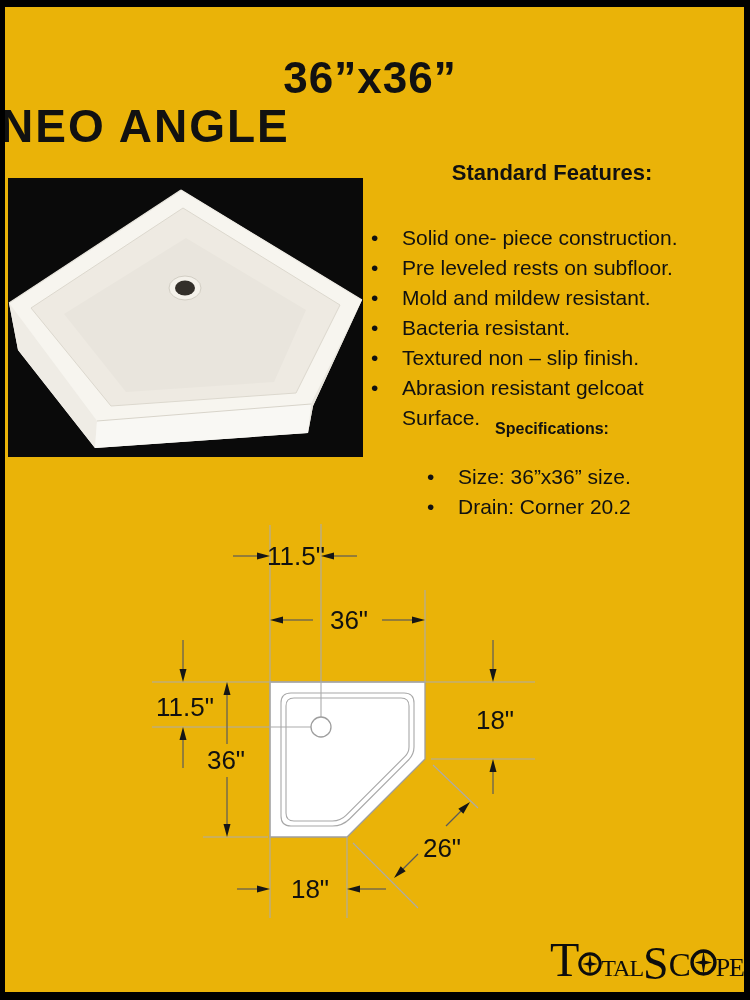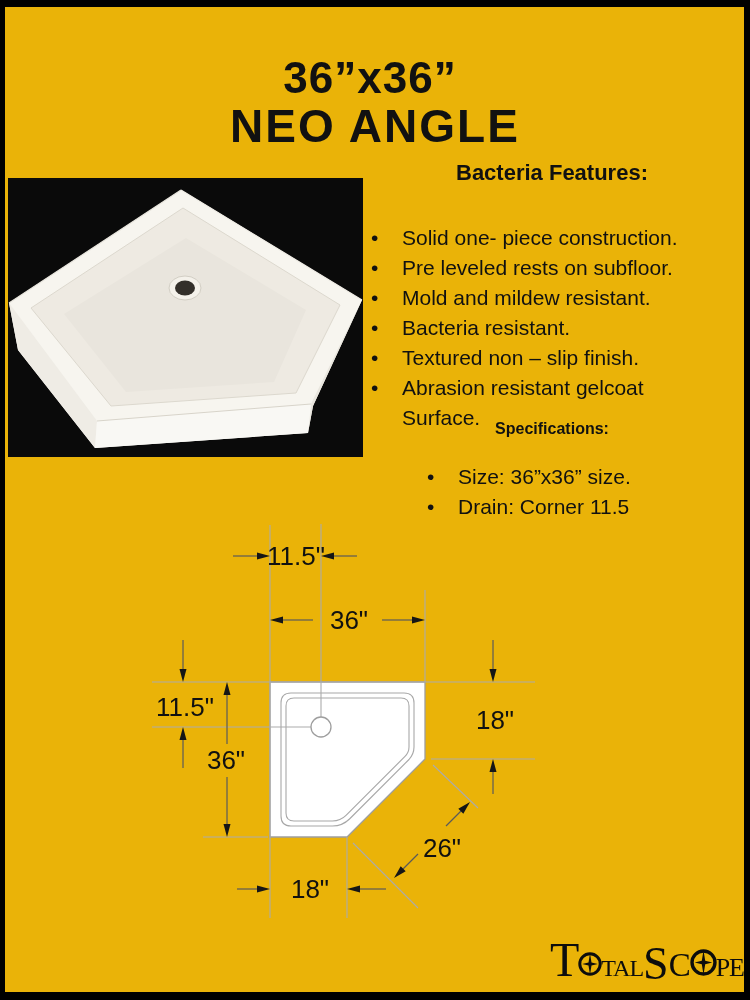--- a/index.html
+++ b/index.html
@@ -2,21 +2,21 @@
 <html><head>
 <meta charset="utf-8">
 <style>
   html,body{margin:0;padding:0;background:#777;}
   .page{position:relative;width:750px;height:1000px;background:#eab308;overflow:hidden;
         font-family:"Liberation Sans",sans-serif;color:#111;}
   .frame{position:absolute;inset:0;border-style:solid;border-color:#000;
          border-width:7px 6px 8px 5px;box-sizing:border-box;pointer-events:none;z-index:50;}
   .title1{position:absolute;top:56px;left:0;width:740px;text-align:center;
           font-size:44px;font-weight:bold;line-height:1;letter-spacing:1px;}
-  .title2{position:absolute;top:103px;left:0;width:750px;text-align:center;
+  .title2{position:absolute;top:103px;left:0;width:750px;
           font-size:46px;font-weight:bold;line-height:1;letter-spacing:2px;}
   .feat-head{position:absolute;top:161px;left:370px;width:364px;text-align:center;
              font-size:22px;font-weight:bold;line-height:24px;}
   .spec-head{position:absolute;top:417px;left:370px;width:364px;text-align:center;
              font-size:16px;font-weight:bold;line-height:24px;}
   ul.blist{position:absolute;margin:0;padding:0;list-style:none;}
   ul.features{top:223px;left:371px;width:345px;}
   ul.specs{top:462px;left:427px;width:300px;}
   ul.blist li{position:relative;padding-left:31px;font-size:21px;line-height:30px;}
   ul.blist li::before{content:"\2022";position:absolute;left:0;top:0;font-size:21px;}
@@ -38,34 +38,34 @@
 </style>
 </head>
 <body>
 
 <div class="page">
   <div class="frame"></div>
 
   <div class="title1">36”x36”</div>
   <div class="title2">NEO ANGLE</div>
 
-  <div class="feat-head">Bacteria Features:</div>
+  <div class="feat-head">Standard Features:</div>
   <ul class="blist features">
     <li>Solid one- piece construction.</li>
     <li>Pre leveled rests on subfloor.</li>
     <li>Mold and mildew resistant.</li>
     <li>Bacteria resistant.</li>
     <li>Textured non – slip finish.</li>
     <li>Abrasion resistant gelcoat Surface.</li>
   </ul>
 
   <div class="spec-head">Specifications:</div>
   <ul class="blist specs">
     <li>Size: 36”x36” size.</li>
-    <li>Drain: Corner 11.5</li>
+    <li>Drain: Corner 20.2</li>
   </ul>
 
   <svg class="photo" width="355" height="279" viewBox="0 0 355 279">
     <rect x="0" y="0" width="355" height="279" fill="#0a0a0a"></rect>
     <g>
       <polygon points="173,12 354,122 305,228 300,255 87,270 10,172 1,125" fill="#f4f2ec"></polygon>
       <polygon points="173,12 354,122 303,226 89,243 1,125" fill="#f7f5ef"></polygon>
       <polygon points="354,122 305,228 300,255 303,226" fill="#e9e6de"></polygon>
       <polygon points="1,125 10,172 87,270 89,243" fill="#efece5"></polygon>
       <polygon points="89,243 303,226 300,255 87,270" fill="#f9f8f4"></polygon>

